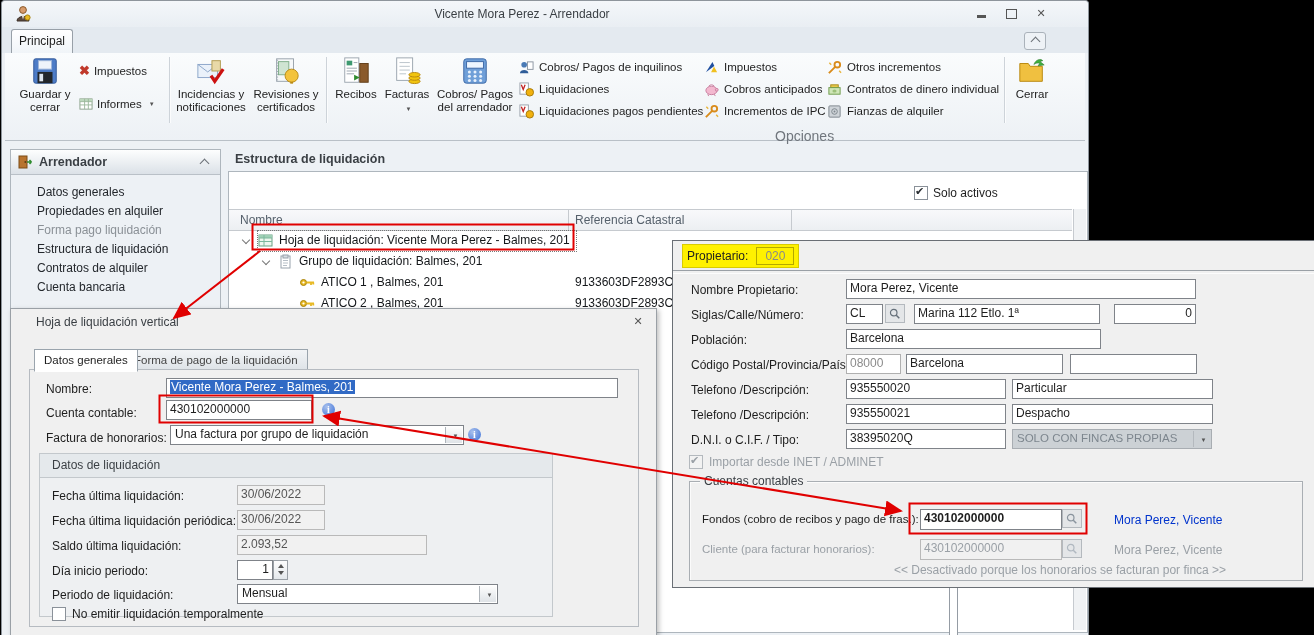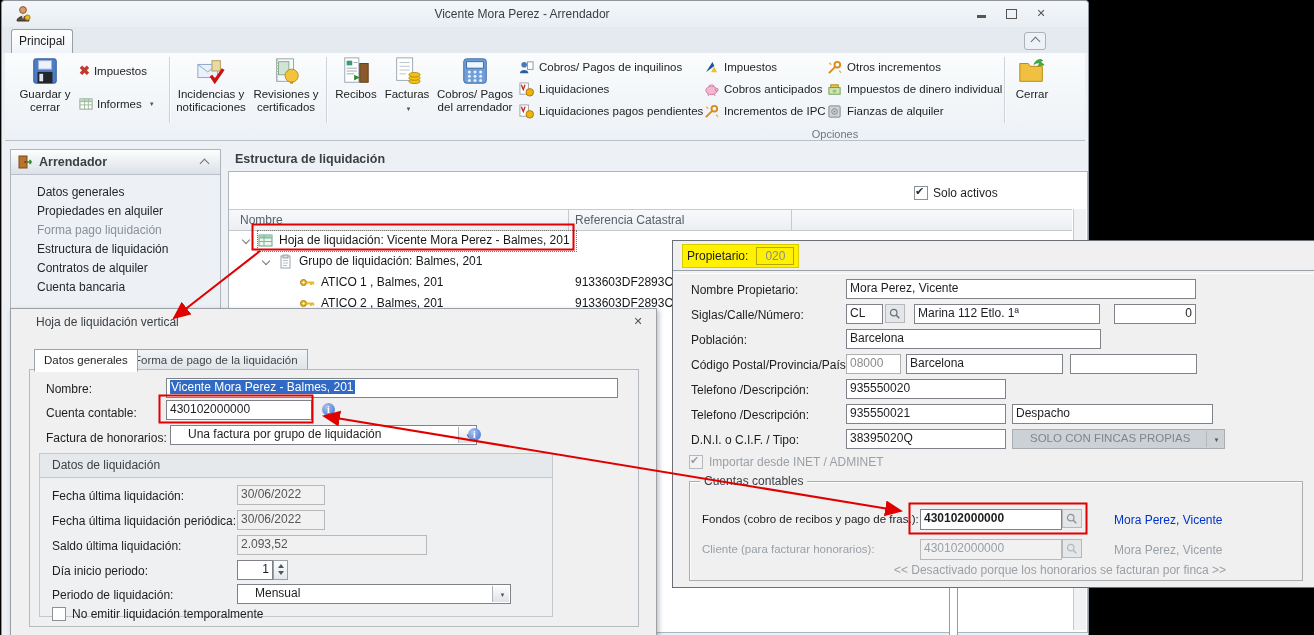--- a/index.html
+++ b/index.html
@@ -21,21 +21,21 @@
         border:1px solid #98a0a8;border-bottom:none;border-radius:3px 3px 0 0;text-align:center;line-height:22px;color:#2b3publisher036;}
   .chbtn{width:20px;height:16px;border:1px solid #aab2ba;border-radius:3px;background:#eef2f6;}
   .chup{width:6px;height:6px;border-left:1.5px solid #6b7076;border-top:1.5px solid #6b7076;
         transform:rotate(45deg);margin:5px auto 0;}
   .rbody{left:3px;top:52px;width:1080px;height:87px;background:linear-gradient(#fafcfd,#edf1f5);border-bottom:1px solid #b9c0c7;}
   .vsep{top:4px;height:66px;width:1px;background:#cdd3d9;border-right:1px solid #fbfcfd;}
   .bigbtn{top:3px;text-align:center;font-size:11.5px;line-height:13px;color:#222;cursor:pointer;}
   .bigbtn svg{display:block;margin:0 auto 2px;}
   .stackbtn{height:17px;display:flex;align-items:center;gap:4px;font-size:11.5px;cursor:pointer;white-space:nowrap;}
   .sitem{height:16px;display:flex;align-items:center;gap:5px;font-size:11.5px;cursor:pointer;white-space:nowrap;}
-  .grplabel{top:75px;text-align:center;color:#70767d;font-size:11px;}
+  .grplabel{top:75px;color:#70767d;font-size:14px;}
   .darr::after{content:"\25BC";font-size:6px;color:#555;margin-left:3px;}
   
   .nav{left:8px;top:148px;width:209px;height:483px;background:#edf1f5;border:1px solid #aeb6bd;}
   .navhdr{left:0;top:0;width:100%;height:25px;background:linear-gradient(#fdfefe,#dbe1e7);
           border-bottom:1px solid #b9c0c7;display:flex;align-items:center;gap:6px;padding-left:6px;box-sizing:border-box;
           font-weight:bold;color:#3a3f44;font-size:12.5px;}
   .navitem{left:0;width:100%;height:19px;line-height:19px;padding-left:26px;box-sizing:border-box;color:#23272c;cursor:pointer;}
   .navitem.muted{color:#8a9096;}
   
   .ctitle{left:233px;top:151px;font-weight:bold;color:#3a3f44;font-size:12.5px;}
@@ -60,21 +60,21 @@
   .dclose{left:618px;top:5px;width:18px;height:15px;text-align:center;color:#555;cursor:pointer;}
   .tab{height:21px;line-height:20px;padding:0 9px;border:1px solid #9aa4ad;font-size:11.5px;cursor:pointer;}
   .tab.active{background:#fff;border-bottom:1px solid #fff;z-index:2;}
   .tab.inactive{background:linear-gradient(#f2f4f6,#dde2e7);color:#444;}
   .dpage{left:18px;top:60px;width:608px;height:256px;border:1px solid #b6bbc1;background:#f0f0f0;}
   .lbl{white-space:nowrap;color:#1e1e1e;}
   .tin{height:16px;background:#fff;border:1px solid #7f8389;padding:1px 3px;line-height:15px;white-space:nowrap;overflow:hidden;}
   .tin.dis{color:#555;background:#f1f1f1;border-color:#b9b9b9;}
   .tin.gray{color:#8a8a8a;border-color:#b0b0b0;}
   .sel{background:#316ac5;color:#fff;padding:0 1px;}
-  .combo{background:#fff;border:1px solid #7f8389;height:18px;line-height:17px;padding-left:17px;white-space:nowrap;}
+  .combo{background:#fff;border:1px solid #7f8389;height:18px;line-height:17px;padding-left:4px;white-space:nowrap;}
   .combobtn{position:absolute;right:1px;top:1px;width:16px;height:16px;background:linear-gradient(#fdfdfd,#dfe3e7);
             border-left:1px solid #aeb4ba;text-align:center;line-height:15px;cursor:pointer;}
   .combo.disabled{background:#ccd1d5;border-color:#a8adb2;color:#7d868e;}
   .gbox{border:1px solid #c3c8cc;background:#eef0f2;}
   .gboxhdr{height:23px;background:#e5e9ec;border-bottom:1px solid #c3c8cc;line-height:23px;padding-left:12px;color:#3a3f44;}
   .info{width:13px;height:13px;border-radius:50%;background:radial-gradient(circle at 35% 30%,#a8c0ec,#3a6fd8);
         color:#fff;font-size:10px;font-weight:bold;text-align:center;line-height:13px;font-family:"Liberation Serif",serif;}
   .info::after{content:"i";}
   .spin{width:13px;height:18px;border:1px solid #9aa0a6;background:linear-gradient(#fdfdfd,#e4e8ec);}
   .spin .up{width:0;height:0;border-left:3px solid transparent;border-right:3px solid transparent;
@@ -276,21 +276,21 @@
           <path d="M2.5 3l2 2M13 11.5l2 2" stroke="#e8b43c" stroke-width="1.5"></path>
         </svg>
         <span>Otros incrementos</span>
       </div>
       <div class="abs sitem" style="left:822px;top:28px">
         <svg width="15" height="15" viewBox="0 0 16 16">
           <rect x="4" y="3" width="8" height="3" fill="#e6c84a" stroke="#a88a18"></rect>
           <rect x="2" y="6" width="12" height="7" fill="#cfe6b8" stroke="#6d9b4a"></rect>
           <ellipse cx="8" cy="9.5" rx="2.2" ry="1.6" fill="#9cc07a"></ellipse>
         </svg>
-        <span>Impuestos de dinero individual</span>
+        <span>Contratos de dinero individual</span>
       </div>
       <div class="abs sitem" style="left:822px;top:50px">
         <svg width="15" height="15" viewBox="0 0 16 16">
           <rect x="2" y="2" width="12" height="12" rx="1" fill="#cfd4d9" stroke="#7c848c"></rect>
           <circle cx="8" cy="8" r="3" fill="none" stroke="#7c848c"></circle>
           <circle cx="8" cy="8" r="1" fill="#7c848c"></circle>
         </svg>
         <span>Fianzas de alquiler</span>
       </div>
 
@@ -467,20 +467,21 @@
     <div class="abs lbl" style="left:18px;top:92px">Población:</div>
     <div class="abs tin" style="left:173px;top:88px;width:247px">Barcelona</div>
 
     <div class="abs lbl" style="left:18px;top:117px">Código Postal/Provincia/País:</div>
     <div class="abs tin gray" style="left:173px;top:113px;width:47px">08000</div>
     <div class="abs tin" style="left:233px;top:113px;width:149px">Barcelona</div>
     <div class="abs tin" style="left:397px;top:113px;width:119px"></div>
 
     <div class="abs lbl" style="left:18px;top:142px">Telefono /Descripción:</div>
     <div class="abs tin" style="left:173px;top:138px;width:152px">935550020</div>
+    <div class="abs tin" style="left:339px;top:138px;width:193px">Particular</div>
 
     <div class="abs lbl" style="left:18px;top:167px">Telefono /Descripción:</div>
     <div class="abs tin" style="left:173px;top:163px;width:152px">935550021</div>
     <div class="abs tin" style="left:339px;top:163px;width:193px">Despacho</div>
 
     <div class="abs lbl" style="left:18px;top:192px">D.N.I. o C.I.F. / Tipo:</div>
     <div class="abs tin" style="left:173px;top:188px;width:152px">38395020Q</div>
     <div class="abs combo disabled" style="left:339px;top:188px;width:194px;font-size:11.5px">
       <span>SOLO CON FINCAS PROPIAS</span>
       <div class="combobtn darr" style="background:#ccd1d5;border-left-color:#b4b9be"></div>

